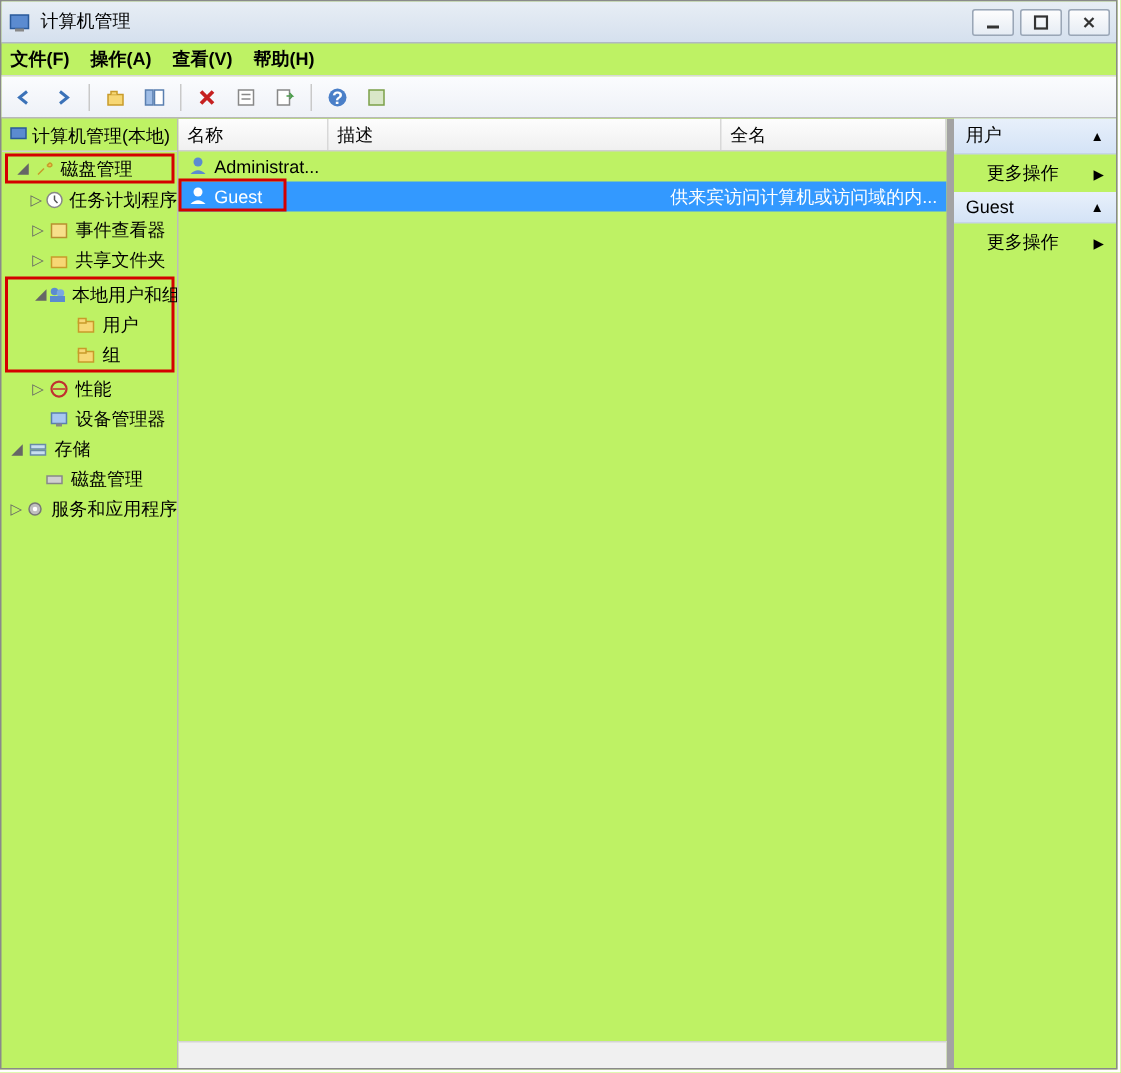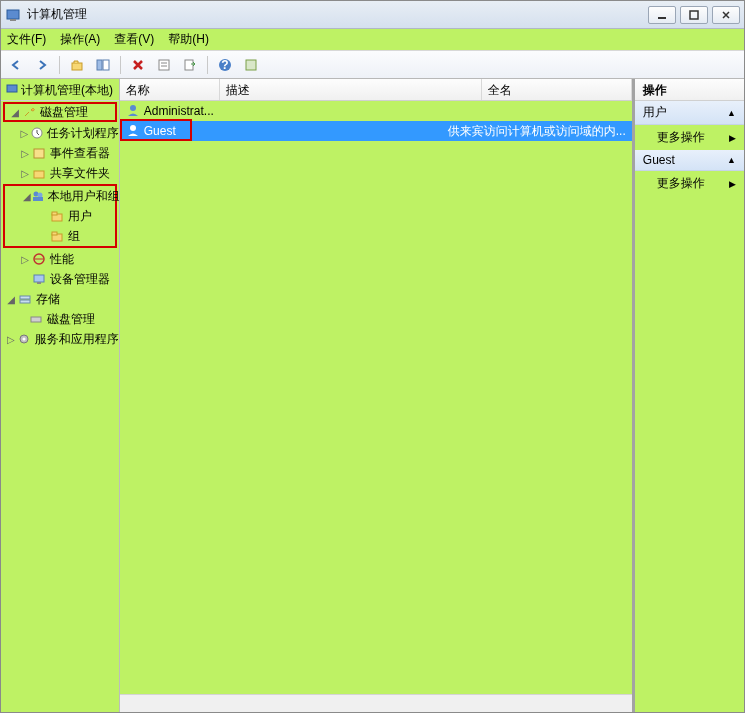--- a/index.html
+++ b/index.html
@@ -6,38 +6,38 @@
 body { background: #fff; width: 747px; height: 715px; overflow: hidden; }
 
 .window { border: 1px solid #8a8a8a; width: 745px; height: 713px; background: #bef264; }
 
 .titlebar { height: 28px; background: linear-gradient(#e8eef5, #d5e0ee); display: flex; align-items: center; padding: 0 4px; border-bottom: 1px solid #b0b8c4; }
 .titlebar .app-icon { width: 16px; height: 16px; margin-right: 6px; }
 .titlebar .title { flex: 1; }
 .titlebar .winbtn { width: 28px; height: 18px; border: 1px solid #9aa6b6; background: linear-gradient(#fdfdfd,#e6ecf4); margin-left: 4px; display: flex; align-items: center; justify-content: center; border-radius: 2px; }
 
 .menubar { height: 22px; display: flex; align-items: center; padding: 0 6px; gap: 14px; border-bottom: 1px solid #d8d8d8; }
-.menubar span { cursor: default; }
+.menubar span { cursor: default; font-weight: bold; }
 
 .toolbar { height: 28px; border-bottom: 1px solid #b8b8b8; display: flex; align-items: center; padding: 0 4px; gap: 4px; background: linear-gradient(#fbfcfe,#eef1f7); }
 .toolbar .sep { width: 1px; height: 18px; background: #c9c9c9; margin: 0 2px; }
 .toolbar .tbtn { width: 22px; height: 22px; display: flex; align-items: center; justify-content: center; border: 1px solid transparent; border-radius: 2px; }
 
 .body { display: flex; height: calc(100% - 28px - 22px - 28px); }
 
 .tree { width: 152px; border-right: 1px solid #bcbcbc; overflow: auto; padding: 2px 0; }
 .tree-head { height: 20px; display: flex; align-items: center; padding-left: 4px; border-bottom: 1px solid #d0d0d0; gap: 2px; }
 .tree ul { list-style: none; }
 .tree li { white-space: nowrap; }
 .node { display: flex; align-items: center; height: 20px; cursor: default; }
 .twist { width: 12px; text-align: center; color: #666; font-size: 10px; }
 .node .icn { width: 16px; height: 16px; margin-right: 3px; display: inline-flex; align-items: center; justify-content: center; }
 .redbox { border: 2px solid #d40000; }
 
-.center { flex: 1; border-right: 3px solid #a3a3a3; display: flex; flex-direction: column; }
+.center { flex: 1; border-right: 5px solid #a3a3a3; display: flex; flex-direction: column; }
 .listhead { height: 22px; display: flex; border-bottom: 1px solid #d0d0d0; background: linear-gradient(#fdfdfd,#f0f0f0); }
 .listhead .col { border-right: 1px solid #d8d8d8; padding: 3px 6px; }
 .listbody { flex: 1; overflow: auto; }
 .row { display: flex; height: 20px; align-items: center; gap: 36px; }
 .row.sel { background: #3399ff; color: #fff; }
 .row .cell { padding: 0 6px; overflow: hidden; white-space: nowrap; text-overflow: ellipsis; display: flex; align-items: center; gap: 4px; }
 .col-name { width: 100px; }
 .col-fullname { width: 150px; }
 .col-desc { flex: 1; }
 .hscroll { height: 18px; background: #f0f0f0; border-top: 1px solid #d4d4d4; }
@@ -324,21 +324,20 @@
             </div>
           <div class="cell col-fullname"></div>
           <div class="cell col-desc">供来宾访问计算机或访问域的内...</div>
         </div>
       </div>
       <div class="red-guest" style="left:0;top:40px;width:72px;height:22px;"></div>
       <div class="hscroll"></div>
     </div>
 
     <div class="actions">
-      <div class="actions-head">操作</div>
       <div class="act-group">
         <span>用户</span>
         <span class="tri">▲</span>
       </div>
       <div class="act-item">
         <span>更多操作</span>
         <span class="tri">▶</span>
       </div>
       <div class="act-group">
         <span>Guest</span>

